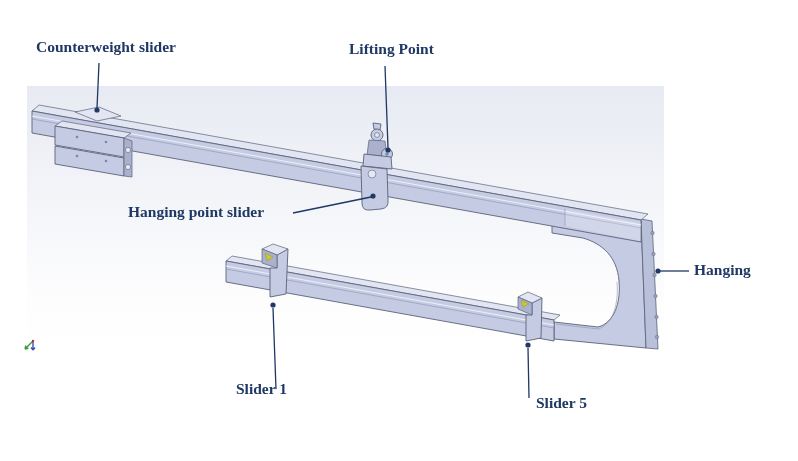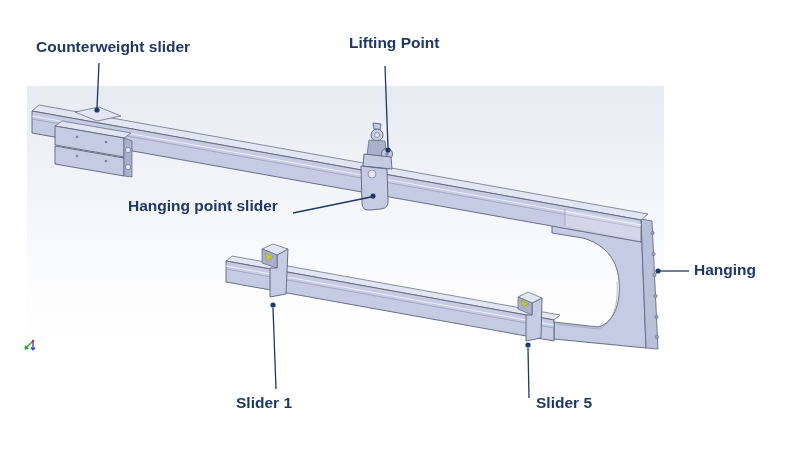--- a/index.html
+++ b/index.html
@@ -20,27 +20,27 @@
   .hole{fill:var(--hole-fill);stroke:var(--edge);stroke-width:0.6;}
   .groove-light{stroke:#eef0f8;stroke-width:1;fill:none;}
   .groove-dark{stroke:#8a92ae;stroke-width:0.6;fill:none;}
   .inset{fill:rgba(255,255,255,0.22);stroke:none;}
   .yellow{fill:var(--marker-yellow);stroke:#8a8a20;stroke-width:0.4;}
   .screw{fill:#7d86a6;stroke:none;}
   .leader{stroke:var(--leader);stroke-width:1.3;fill:none;}
   .leader-dot{fill:var(--leader);stroke:none;}
   .label{
     position:absolute;color:var(--label-text);font-weight:700;font-size:15.5px;
-    white-space:nowrap;letter-spacing:0px;
+    white-space:nowrap;letter-spacing:0px;font-family:Liberation Serif, serif;
   }
   .lbl-counterweight{left:36px;top:38px;}
-  .lbl-lifting{left:349px;top:34px;}
-  .lbl-hanging{left:128px;top:197px;}
+  .lbl-lifting{left:349px;top:40px;}
+  .lbl-hanging{left:128px;top:203px;}
   .lbl-joystick{left:694px;top:261px;}
-  .lbl-slider1{left:236px;top:394px;text-align:center;}
+  .lbl-slider1{left:236px;top:380px;text-align:center;}
   .lbl-slider2{left:536px;top:394px;}
 </style>
 </head>
 <body>
 
 <div class="viewport-band"></div>
 
 <svg class="model" viewBox="0 0 798 461">
 
   <g>

